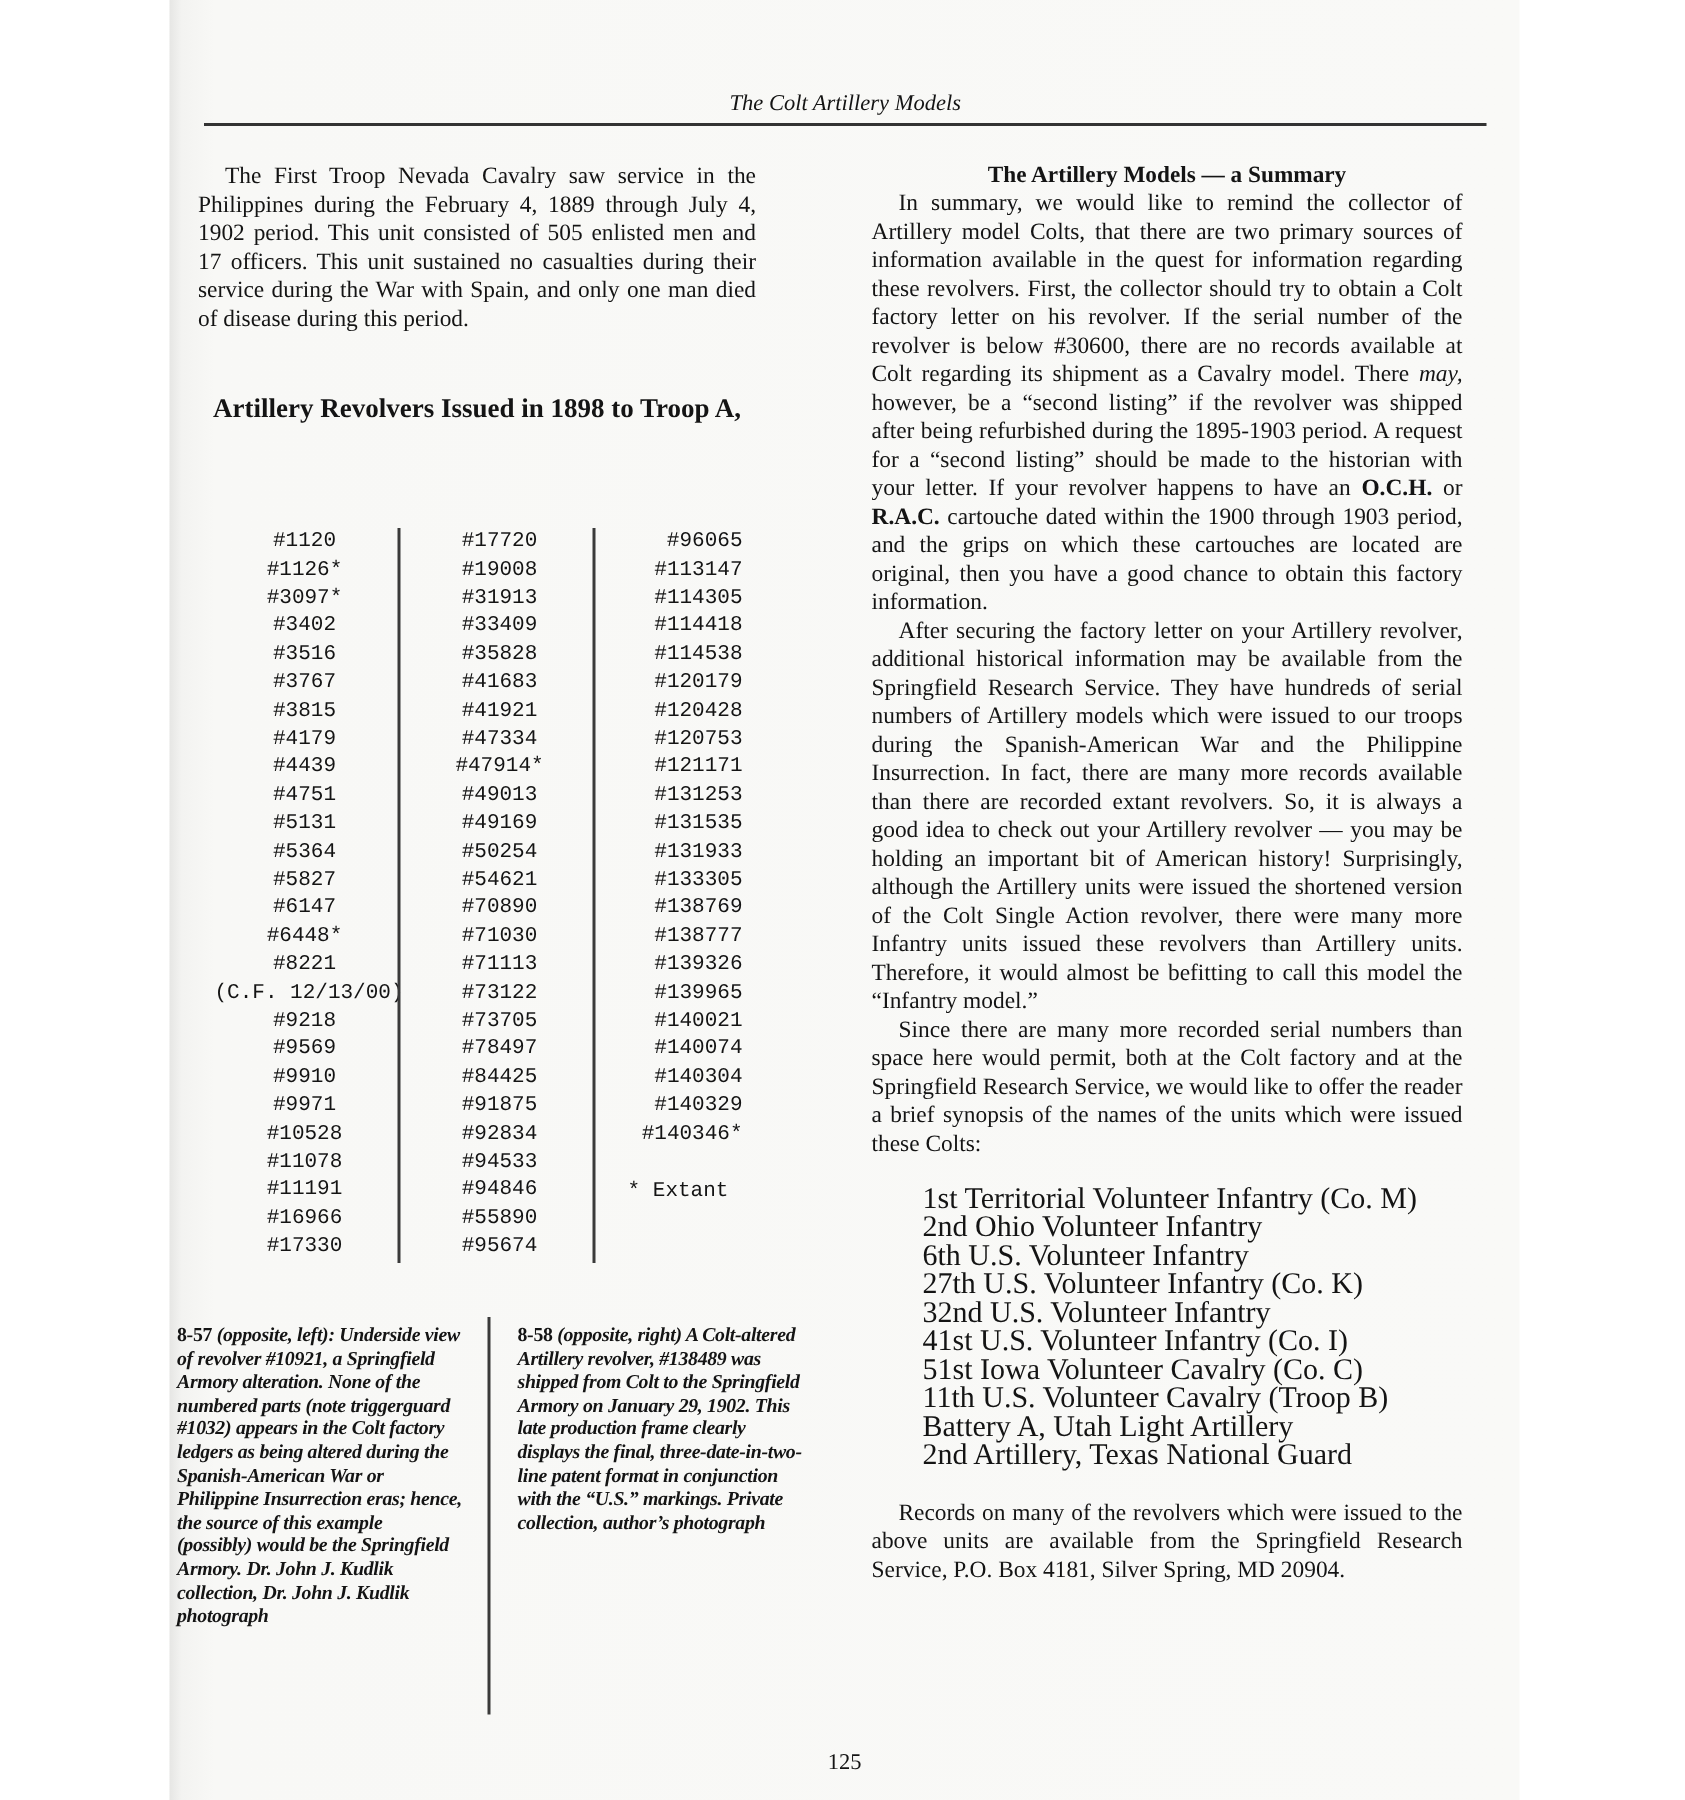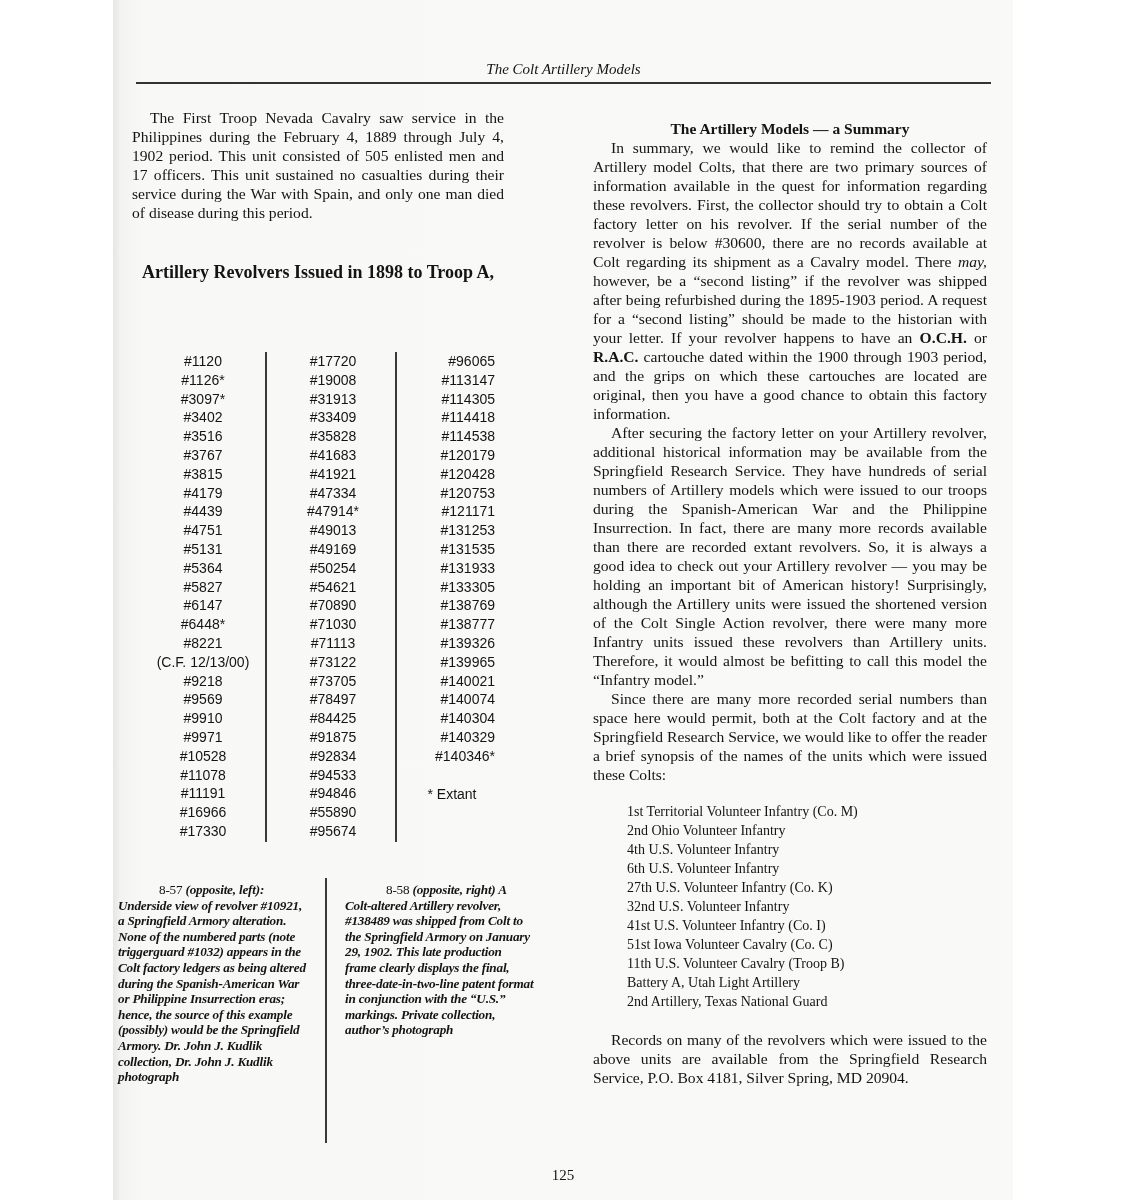--- a/index.html
+++ b/index.html
@@ -19,45 +19,45 @@
     position: absolute; left: 0; right: 0; top: 3px; text-align: center;
     font-style: italic; font-size: 15px;
   }
   .section-title {
     font-weight: bold; font-size: 15.5px; text-align: center; margin: 0;
   }
   .body-text {
     font-size: 15.6px; line-height: 19px; text-align: justify; text-indent: 18px; margin: 0;
   }
   .left-col { position: absolute; left: 19px; top: 108px; width: 372px; }
-  .right-col { position: absolute; left: 480px; top: 108px; width: 394px; margin-top: 12px; }
+  .right-col { position: absolute; left: 468px; top: 108px; width: 394px; }
   .table-title {
     position: absolute; left: 19px; top: 263px; width: 372px;
     font-weight: bold; font-size: 18px; text-align: center; line-height: 19px;
   }
   .serial-table {
     position: absolute; left: 30px; top: 352px; width: 355px; height: 490px;
-    font-family: Liberation Sans, sans-serif; font-size: 14px; line-height: 18.8px;
+    font-family: Liberation Mono, monospace; font-size: 14px; line-height: 18.8px;
   }
   .serial-col { position: absolute; top: 0; }
   .serial-col.c1 { left: 0; width: 120px; text-align: center; }
   .serial-col.c2 { left: 125px; width: 130px; text-align: center; box-sizing: border-box; }
   .serial-col.c3 { left: 262px; width: 90px; text-align: right; }
   .serial-col div { white-space: nowrap; }
   .col-divider { position: absolute; top: 0; width: 2px; height: 490px; background: #3a3a3a; }
   .extant-note { margin-top: 19px; text-align: center; padding-left: 4px; }
   .caption {
     position: absolute; font-style: italic; font-weight: bold; font-size: 13.2px; line-height: 15.6px;
     font-family: "Liberation Serif", serif; letter-spacing: -0.2px;
   }
-  .caption .fig-num { font-style: normal; font-weight: normal; margin-left: 41px; }
+  .caption .fig-num { font-style: normal; font-weight: bold; }
   .caption-left { left: 5px; top: 882px; width: 190px; }
   .caption-right { left: 232px; top: 882px; width: 190px; }
   .caption-divider { position: absolute; left: 212px; top: 878px; width: 2px; height: 265px; background: #3a3a3a; }
-  .unit-list { margin: 18px 0 0 34px; padding: 0; list-style: none; font-size: 14px; line-height: 19px; }
+  .unit-list { margin: 18px 0 0 34px; padding: 0; list-style: none; font-size: 20px; line-height: 19px; }
   .page-number { position: absolute; left: 0; width: 900px; top: 1167px; text-align: center; font-size: 15px; }
   .b { font-weight: bold; }
   .i { font-style: italic; }
 </style>
 </head>
 <body>
 
 <div class="page">
 
   <div class="running-head">
@@ -171,21 +171,20 @@
   </div>
 
   <div class="right-col">
     <h2 class="section-title">The Artillery Models — a Summary</h2>
     <p class="body-text"><span>In summary, we would like to remind the collector of Artillery model Colts, that there are two primary sources of information available in the quest for information regarding these revolvers. First, the collector should try to obtain a Colt factory letter on his revolver. If the serial number of the revolver is below #30600, there are no records available at Colt regarding its shipment as a Cavalry model. There </span><span class="i">may,</span><span> however, be a “second listing” if the revolver was shipped after being refurbished during the 1895-1903 period. A request for a “second listing” should be made to the historian with your letter. If your revolver happens to have an </span><span class="b">O.C.H.</span><span> or </span><span class="b">R.A.C.</span><span> cartouche dated within the 1900 through 1903 period, and the grips on which these cartouches are located are original, then you have a good chance to obtain this factory information.</span></p>
     <p class="body-text">After securing the factory letter on your Artillery revolver, additional historical information may be available from the Springfield Research Service. They have hundreds of serial numbers of Artillery models which were issued to our troops during the Spanish-American War and the Philippine Insurrection. In fact, there are many more records available than there are recorded extant revolvers. So, it is always a good idea to check out your Artillery revolver — you may be holding an important bit of American history! Surprisingly, although the Artillery units were issued the shortened version of the Colt Single Action revolver, there were many more Infantry units issued these revolvers than Artillery units. Therefore, it would almost be befitting to call this model the “Infantry model.”</p>
     <p class="body-text">Since there are many more recorded serial numbers than space here would permit, both at the Colt factory and at the Springfield Research Service, we would like to offer the reader a brief synopsis of the names of the units which were issued these Colts:</p>
     <ul class="unit-list" id="unit-list">
         <li>1st Territorial Volunteer Infantry (Co. M)</li>
         <li>2nd Ohio Volunteer Infantry</li>
-        <li>4th U.S. Volunteer Infantry</li>
         <li>6th U.S. Volunteer Infantry</li>
         <li>27th U.S. Volunteer Infantry (Co. K)</li>
         <li>32nd U.S. Volunteer Infantry</li>
         <li>41st U.S. Volunteer Infantry (Co. I)</li>
         <li>51st Iowa Volunteer Cavalry (Co. C)</li>
         <li>11th U.S. Volunteer Cavalry (Troop B)</li>
         <li>Battery A, Utah Light Artillery</li>
         <li>2nd Artillery, Texas National Guard</li>
       </ul>
     <p class="body-text" style="margin-top:19px">Records on many of the revolvers which were issued to the above units are available from the Springfield Research Service, P.O. Box 4181, Silver Spring, MD 20904.</p>

